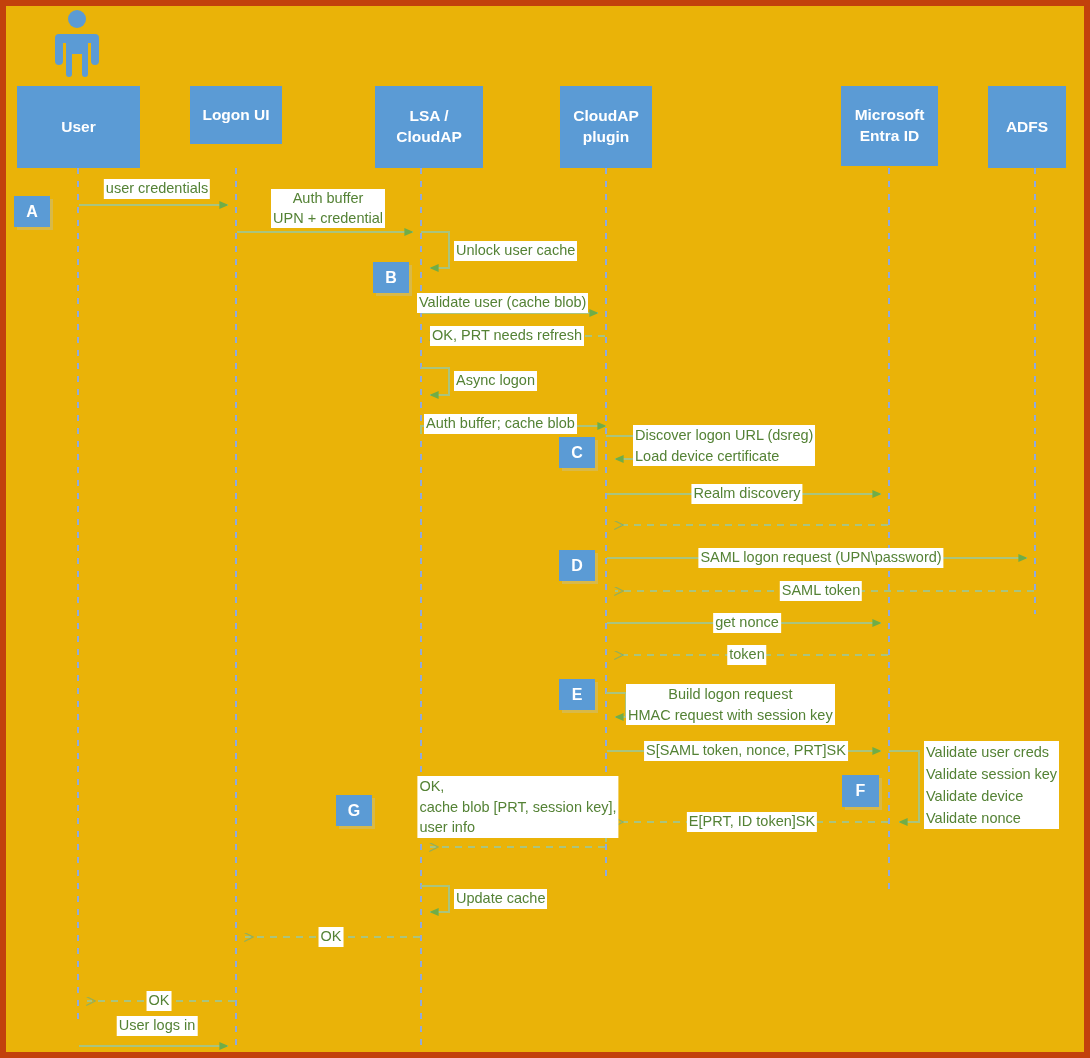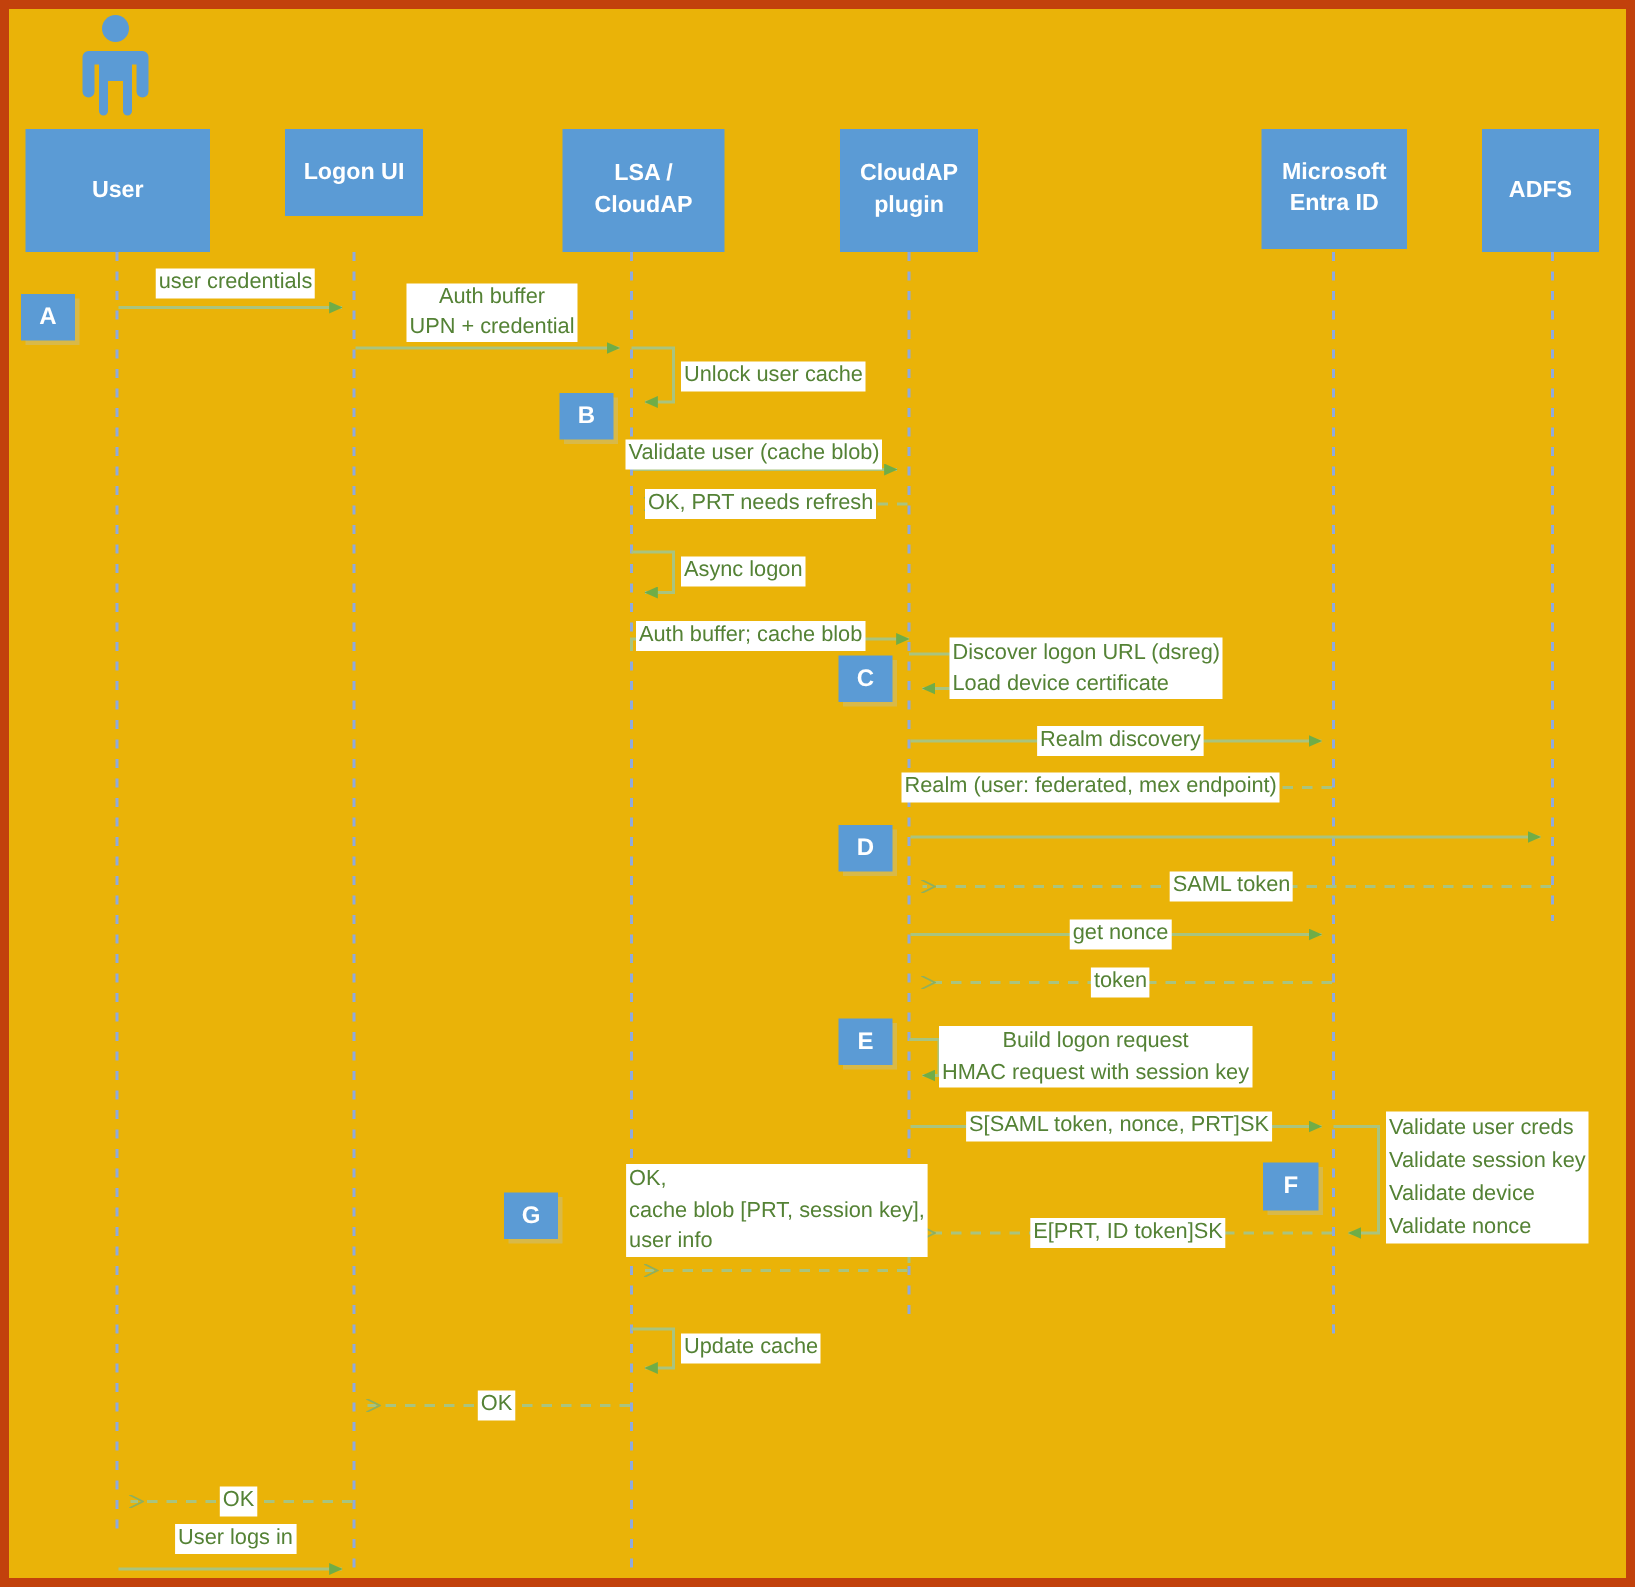--- a/index.html
+++ b/index.html
@@ -205,22 +205,22 @@
 
   <div class="msg left" style="left:448px; top:365px;">Async logon</div>
 
   <div class="msg left" style="left:418px; top:408px;">Auth buffer; cache blob</div>
 
   <div class="msg left multi" style="left:627px; top:419px; white-space:pre-line; line-height:1.42;">Discover logon URL (dsreg)
 Load device certificate</div>
 
   <div class="msg center" style="left:741px; top:478px;">Realm discovery</div>
 
-  <div class="msg left" style="left:595px; top:509px;">Realm (user: federated, mex endpoint)</div>
-
+
+  <div class="msg center" style="left:815px; top:542px;">SAML logon request (UPN\password)</div>
 
   <div class="msg center" style="left:815px; top:575px;">SAML token</div>
 
   <div class="msg center" style="left:741px; top:607px;">get nonce</div>
 
   <div class="msg center" style="left:741px; top:639px;">token</div>
 
   <div class="msg left multi" style="left:620px; top:678px; white-space:pre-line; line-height:1.42;text-align:center;">Build logon request
 HMAC request with session key</div>
 

